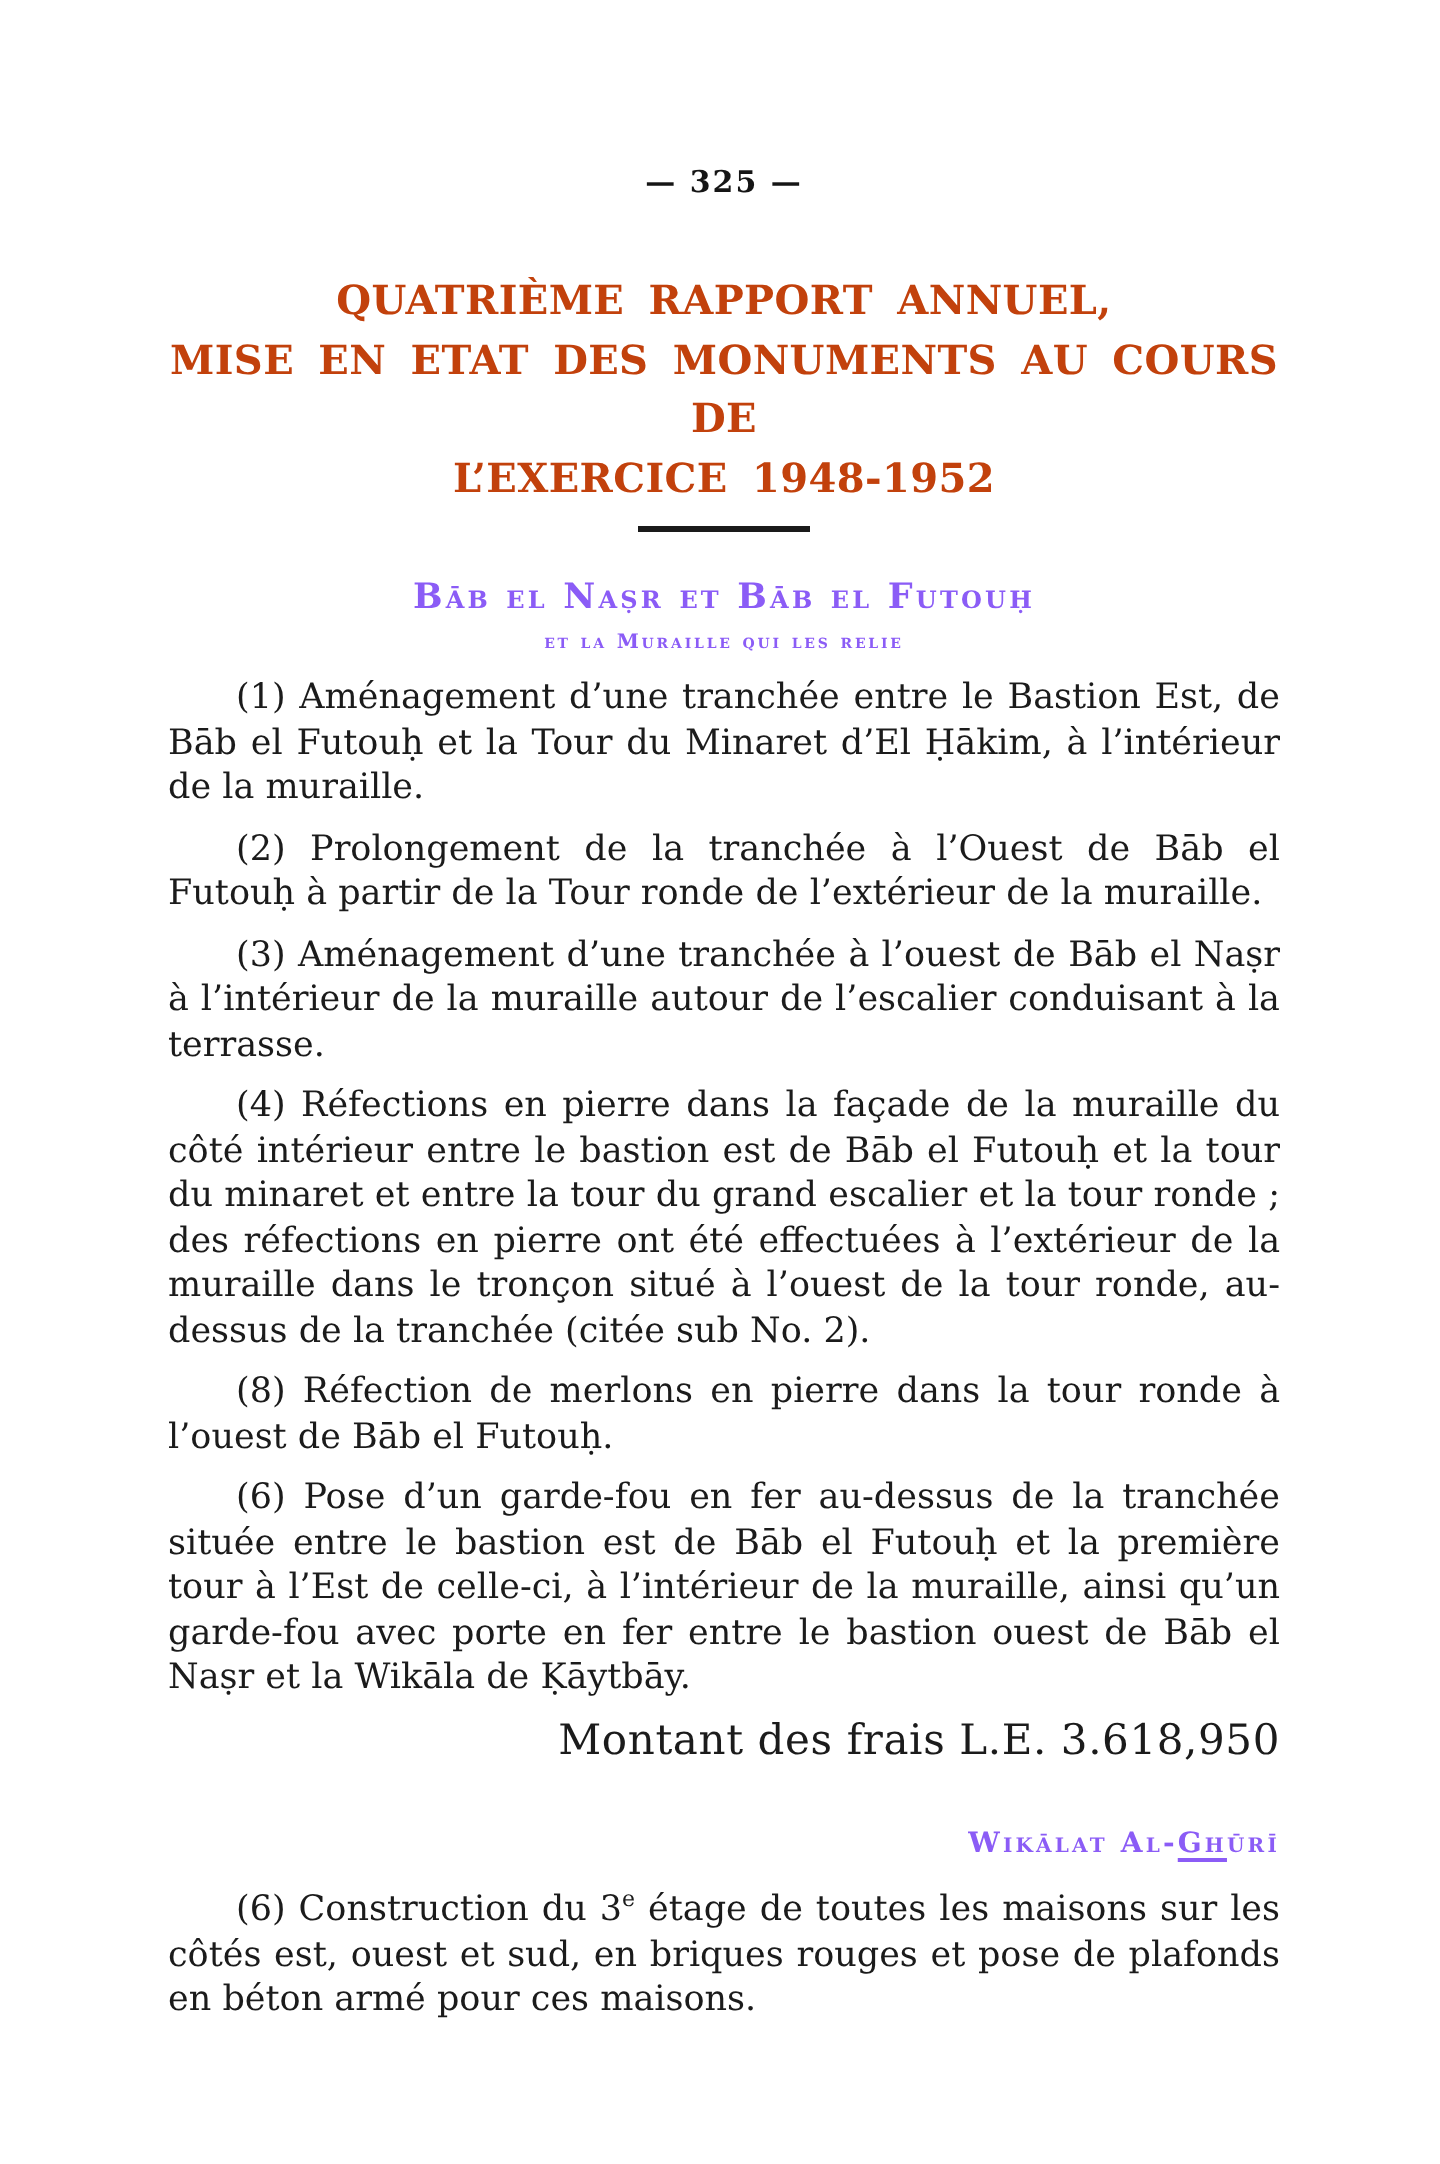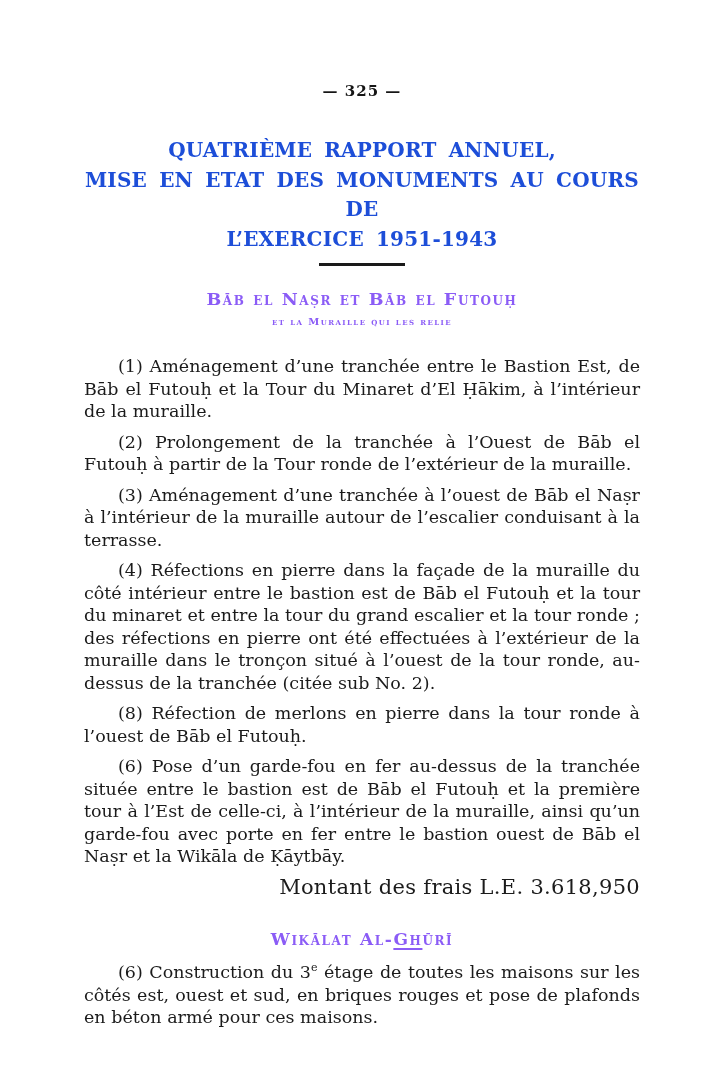--- a/index.html
+++ b/index.html
@@ -23,56 +23,57 @@
     color: #151515;
   }
   .title {
     margin-top: 36px;
     text-align: center;
     font-weight: bold;
     font-size: 20px;
     line-height: 29.5px;
     letter-spacing: 0.2px;
     word-spacing: 5px;
-    color: #1d4ed8;
+    color: #c2410c;
   }
   .divider {
     width: 86px; height: 3px;
     background: #1a1a1a;
     margin: 9px auto 0 auto;
   }
   .sec-heading {
     text-align: center;
     font-variant: small-caps;
     font-weight: bold;
     color: #8b5cf6;
   }
   .s1-heading { margin-top: 21px; }
   .s1-heading .l1 { font-size: 17.5px; line-height: 24px; letter-spacing: 1.6px; }
   .s1-heading .l2 { font-size: 10px; line-height: 22px; letter-spacing: 1.4px; }
-  .bodytext { margin-top: 22px; }
+  .bodytext { margin-top: 5px; }
   .bodytext p {
     margin: 0 0 8px 0;
     font-size: 17.5px;
     line-height: 22.5px;
     text-align: justify;
     text-indent: 34px;
   }
   p.total {
     text-align: right;
     text-indent: 0;
     margin-top: 3px;
     font-size: 21px;
     letter-spacing: 0.3px;
   }
   .s2-heading {
     margin-top: 29px;
-    font-size: 17px;
+    font-size: 14px;
     line-height: 24px;
     letter-spacing: 1.6px;
+    text-align: right;
   }
   .s2-heading .u {
     text-decoration: underline;
     text-underline-offset: 3px;
     text-decoration-thickness: 1.5px;
   }
   .s2-body { margin-top: 10px; }
   sup.ord {
     font-size: 11px;
     line-height: 0;
@@ -82,21 +83,21 @@
 </head>
 <body>
 
 <div class="sheet">
 
   <div class="pagenum">— 325 —</div>
 
   <div class="title">
     <div>QUATRIÈME RAPPORT ANNUEL,</div>
     <div>MISE EN ETAT DES MONUMENTS AU COURS DE</div>
-    <div>L’EXERCICE 1951-1943</div>
+    <div>L’EXERCICE 1948-1952</div>
   </div>
 
   <div class="divider"></div>
 
   <div class="sec-heading s1-heading">
     <div class="l1">Bāb el Naṣr et Bāb el Futouḥ</div>
     <div class="l2">et la Muraille qui les relie</div>
   </div>
 
   <div class="bodytext">

